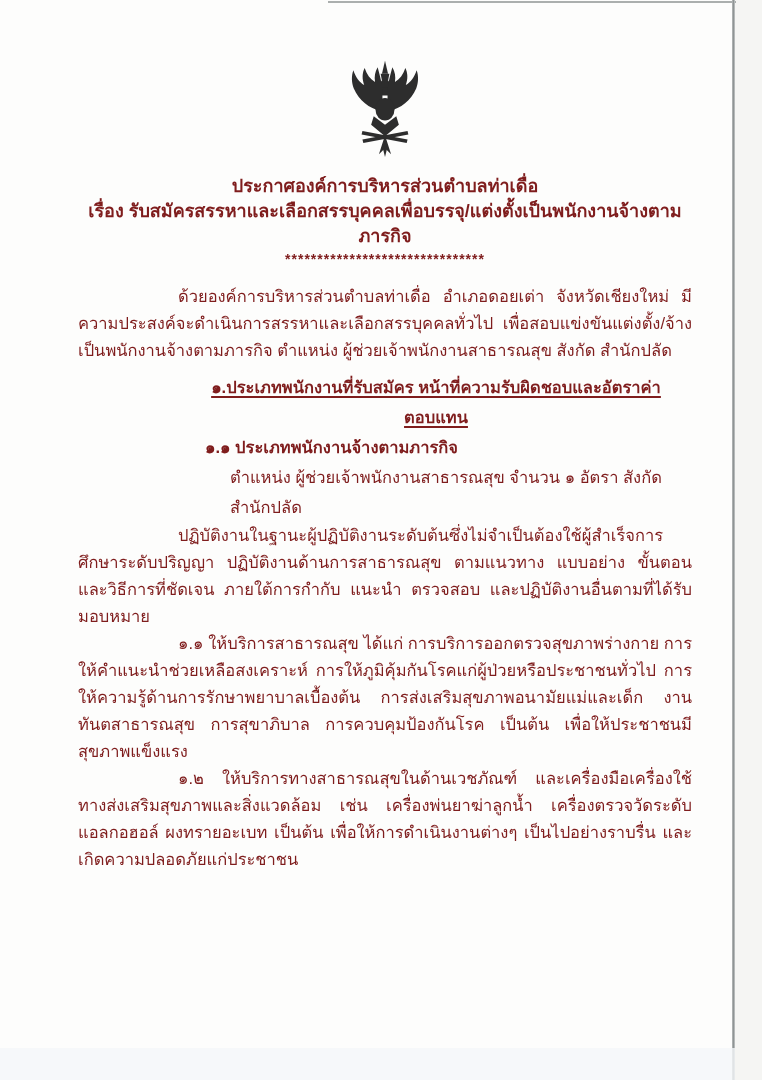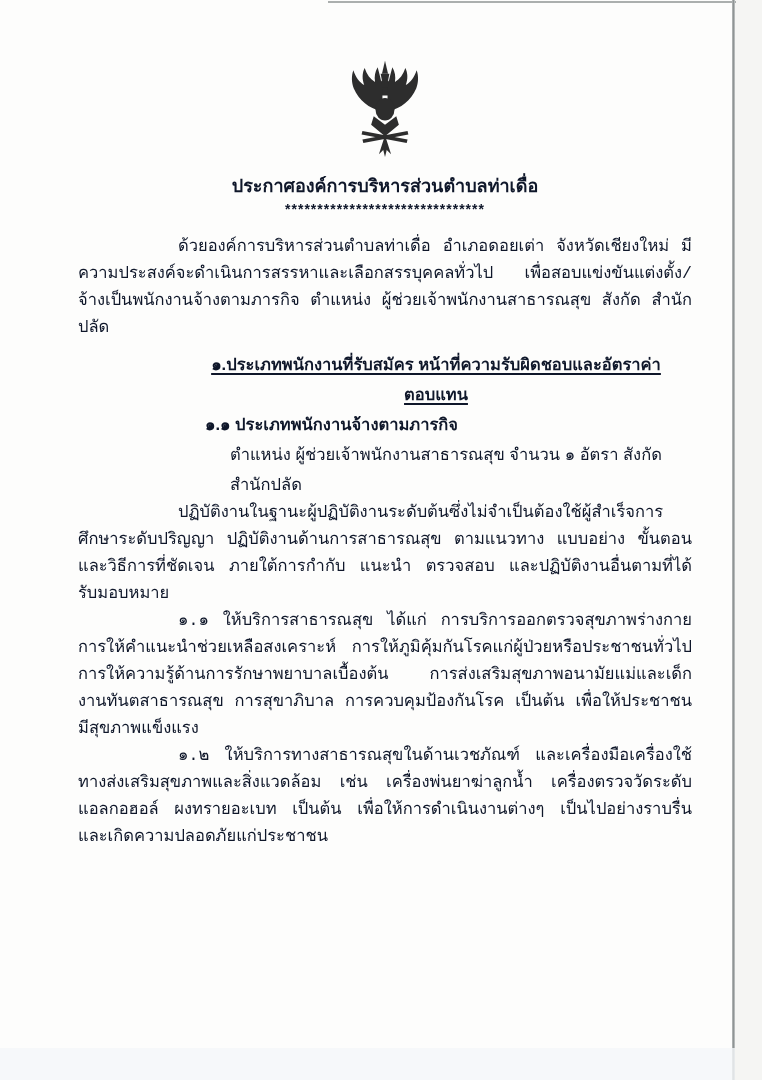--- a/index.html
+++ b/index.html
@@ -7,21 +7,21 @@
     padding: 0;
     background: #ffffff;
   }
   .screen {
     position: relative;
     width: 762px;
     height: 1080px;
     overflow: hidden;
     background: #fdfdfc;
     font-family: "Liberation Sans", sans-serif;
-    color: #0f172a;
+    color: #7f1d1d;
   }
   
   .scan-line-top {
     position: absolute;
     top: 1px; left: 328px;
     width: 408px; height: 2px;
     background: #8f9494;
     opacity: .75;
   }
   .scan-line-right {
@@ -65,21 +65,21 @@
     font-size: 14px;
     letter-spacing: 1px;
     line-height: 16px;
     margin-top: 2px;
   }
   p {
     margin: 0;
     font-size: 16.5px;
     line-height: 27px;
   }
-  .justify { text-align: justify; font-family: Liberation Mono, monospace; }
+  .justify { text-align: justify; }
   .indent-first { text-indent: 100px; }
   .mt-16 { margin-top: 16px; }
   .mt-10 { margin-top: 10px; }
   .mt-8  { margin-top: 8px; }
   .mt-6  { }
   .bold { font-weight: 700; }
   .underline {
     text-decoration: underline;
     text-decoration-thickness: 1.5px;
     text-underline-offset: 3px;
@@ -125,20 +125,21 @@
           <path d="M86 83 L34 93 L35 97 L87 87 Z"></path>
 
           <path d="M60 88 L53 110 L60 103 L67 110 Z"></path>
           <path d="M57 101 h6 l-3 12 Z"></path>
         </g>
       </svg>
     </div>
 
     <div class="title-block">
       <div class="title-line">ประกาศองค์การบริหารส่วนตำบลท่าเดื่อ</div>
+      <div class="title-line">เรื่อง  รับสมัครสรรหาและเลือกสรรบุคคลเพื่อบรรจุ/แต่งตั้งเป็นพนักงานจ้างตามภารกิจ</div>
       <div class="separator">*******************************</div>
     </div>
 
     <p class="justify indent-first mt-16">ด้วยองค์การบริหารส่วนตำบลท่าเดื่อ  อำเภอดอยเต่า  จังหวัดเชียงใหม่  มีความประสงค์จะดำเนินการสรรหาและเลือกสรรบุคคลทั่วไป  เพื่อสอบแข่งขันแต่งตั้ง/จ้างเป็นพนักงานจ้างตามภารกิจ ตำแหน่ง  ผู้ช่วยเจ้าพนักงานสาธารณสุข  สังกัด  สำนักปลัด</p>
 
 
     <p class="bold underline lead-100 mt-8 spaced">๑.ประเภทพนักงานที่รับสมัคร  หน้าที่ความรับผิดชอบและอัตราค่าตอบแทน</p>
 
     <p class="bold lead-127 mt-6 spaced">๑.๑ ประเภทพนักงานจ้างตามภารกิจ</p>
 

